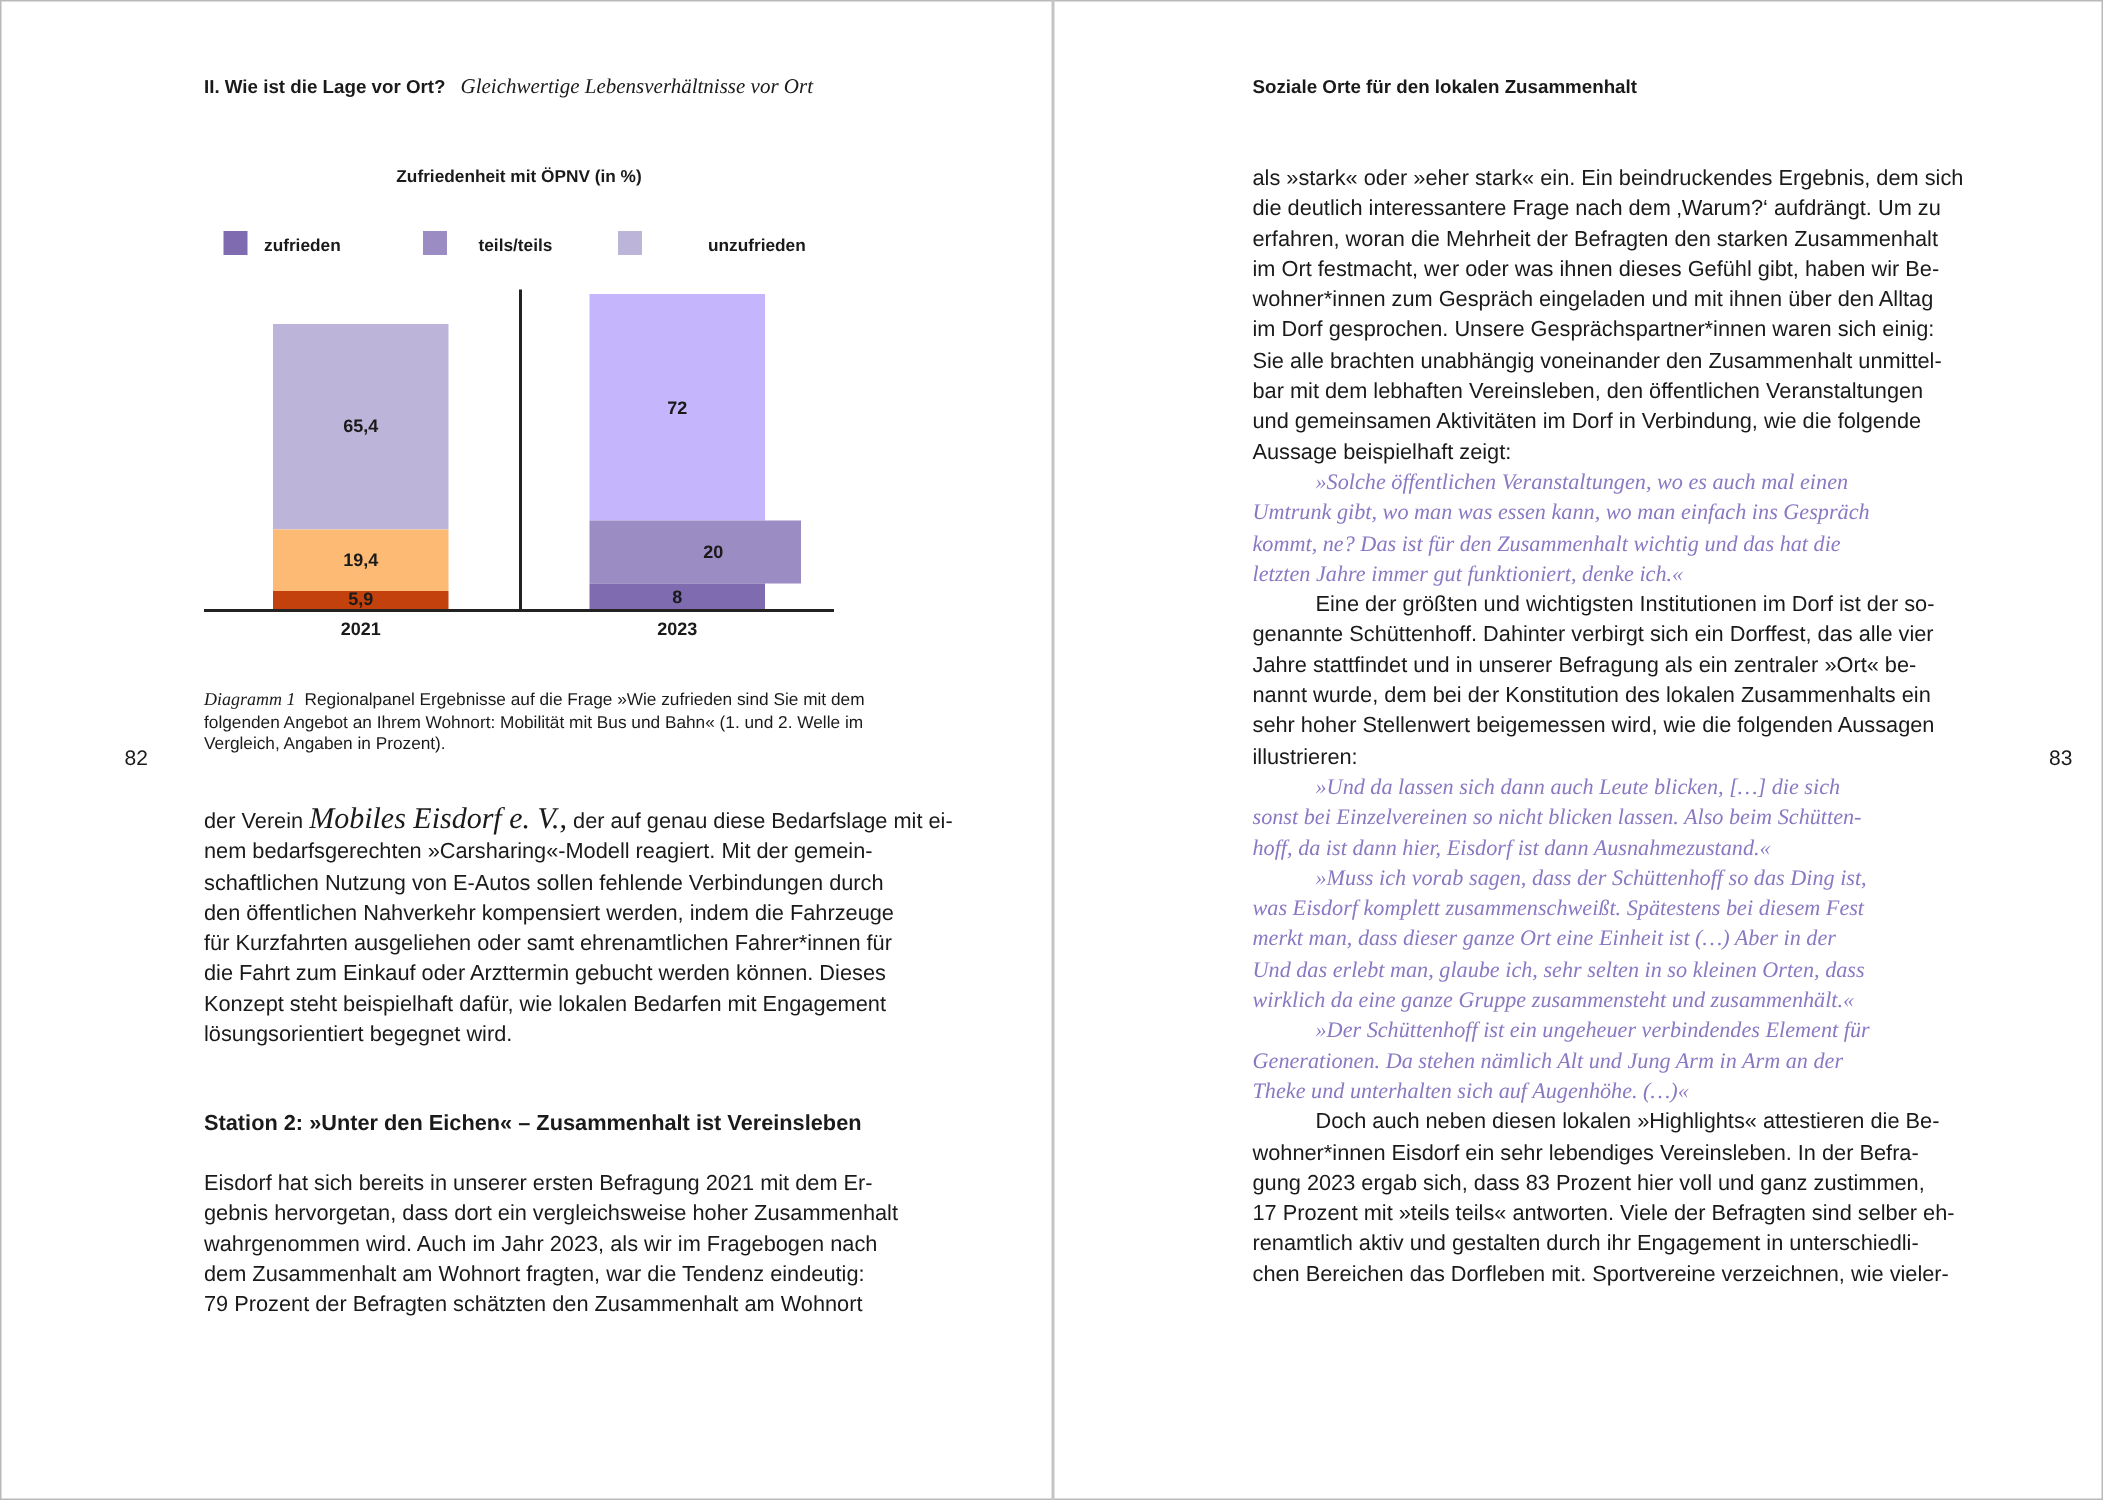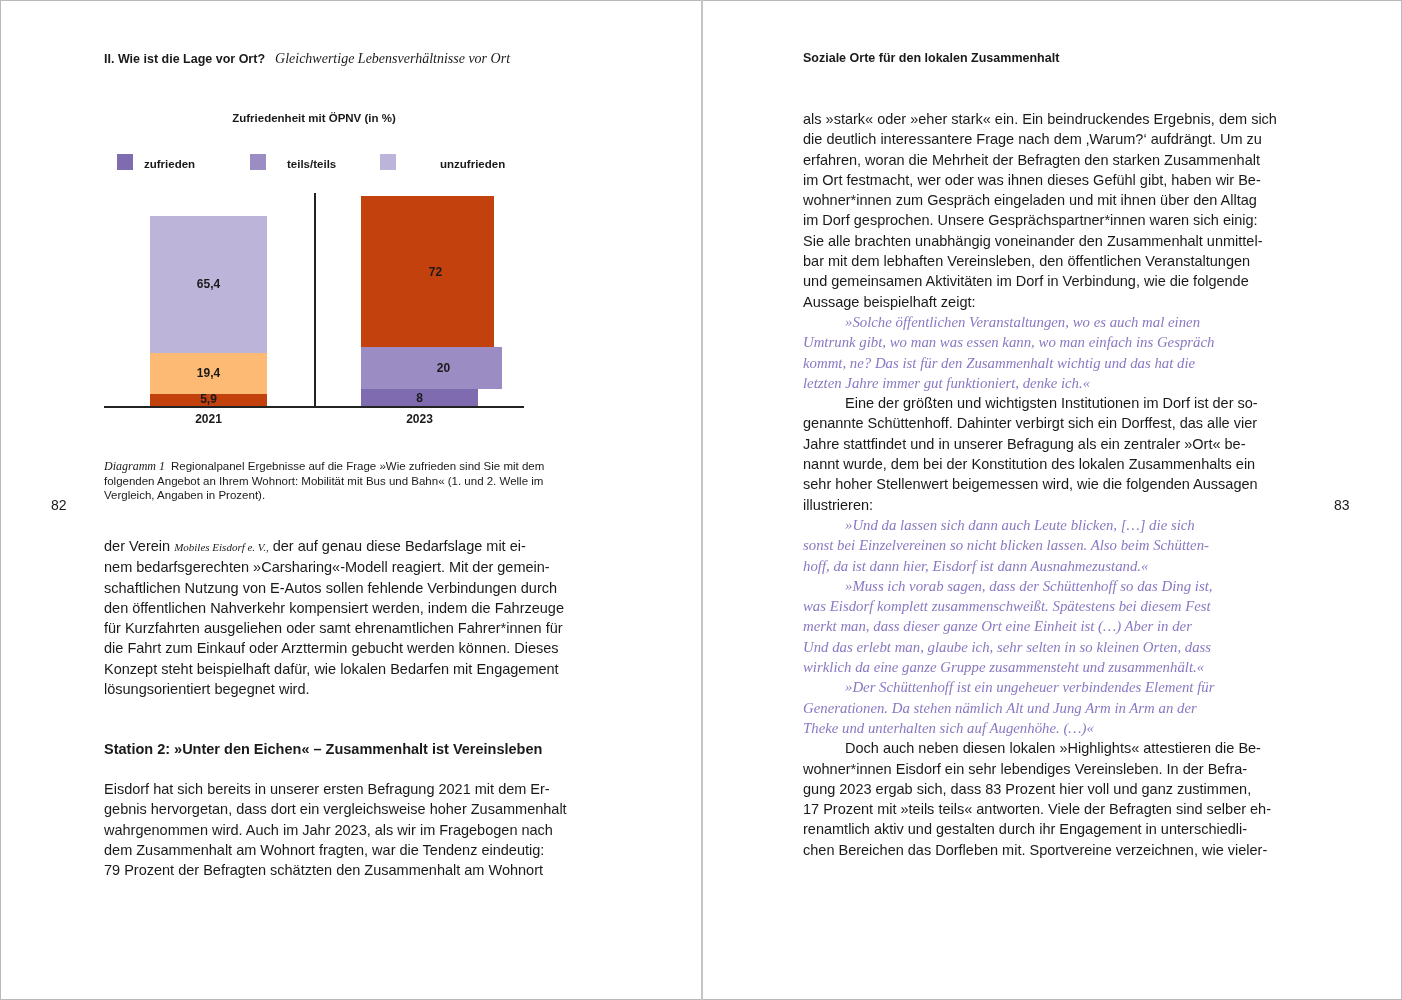--- a/index.html
+++ b/index.html
@@ -10,21 +10,21 @@
     color: #1a1a1a;
   }
   .frame {
     position: absolute; left: 0; top: 0; width: 1400px; height: 998px;
     border: 1px solid #b9b9b9;
   }
   .spine {
     position: absolute; left: 701px; top: 0; width: 2px; height: 1000px;
     background: #c4c4c4;
   }
-  .page { position: absolute; top: 0; height: 1000px; }
+  .page { position: absolute; top: 0; height: 1000px; margin-left: 32px; }
   .page.left { left: 0; width: 701px; }
   .page.right { left: 703px; width: 699px; }
 
   .runhead {
     position: absolute; top: 51px; font-size: 12.5px; font-weight: bold; letter-spacing: 0;
   }
   .runhead .sub {
     font-family: "Liberation Serif", "DejaVu Serif", serif;
     font-style: italic; font-weight: normal; font-size: 14px; margin-left: 10px;
   }
@@ -51,21 +51,21 @@
   .caption .cap-label {
     font-family: "Liberation Serif", "DejaVu Serif", serif; font-style: italic; font-size: 12px; margin-right: 6px;
   }
   .pagenum { position: absolute; top: 497px; font-size: 14px; }
 
   .body-text {
     position: absolute; font-size: 14.5px; line-height: 20.3px; color: #1a1a1a;
   }
   .body-text .line { display: block; white-space: nowrap; }
   .body-text .indent { padding-left: 42px; }
-  .italic-serif { font-family: "Liberation Serif", "DejaVu Serif", serif; font-style: italic; font-size: 11px; }
+  .italic-serif { font-family: "Liberation Serif", "DejaVu Serif", serif; font-style: italic; font-size: 20px; }
   .quote { color: #8a78c2; font-family: "Liberation Serif", "DejaVu Serif", serif; font-style: italic; font-size: 14.8px; }
   .heading2 { position: absolute; left: 104px; top: 741px; font-size: 14.5px; font-weight: bold; }
 </style>
 </head>
 <body>
 
 <div class="frame"></div>
 <div class="spine"></div>
 
 <div class="page left">
@@ -95,21 +95,21 @@
         </div>
       <div class="seg" style="background: #fdba74; top: 352.87px; height: 40.74px;">
           <span>19,4</span>
         </div>
       <div class="seg" style="background: #c2410c; top: 393.61px; height: 12.39px; align-items: flex-end;">
           <span>5,9</span>
         </div>
     </div>
 
     <div class="bar" id="bar-1" style="left:361px; top:0; height:406px;">
-      <div class="seg" style="background: #c2410c; top: 196px; height: 151.2px; padding-left: 16px;">
+      <div class="seg" style="background: #c4b5fd; top: 196px; height: 151.2px;">
           <span>72</span>
         </div>
       <div class="seg" style="background: rgb(155, 140, 195); top: 347.2px; height: 42px; padding-left: 24px;">
           <span>20</span>
         </div>
       <div class="seg" style="background: rgb(127, 107, 176); top: 389.2px; height: 16.8px;">
           <span>8</span>
         </div>
     </div>
 

